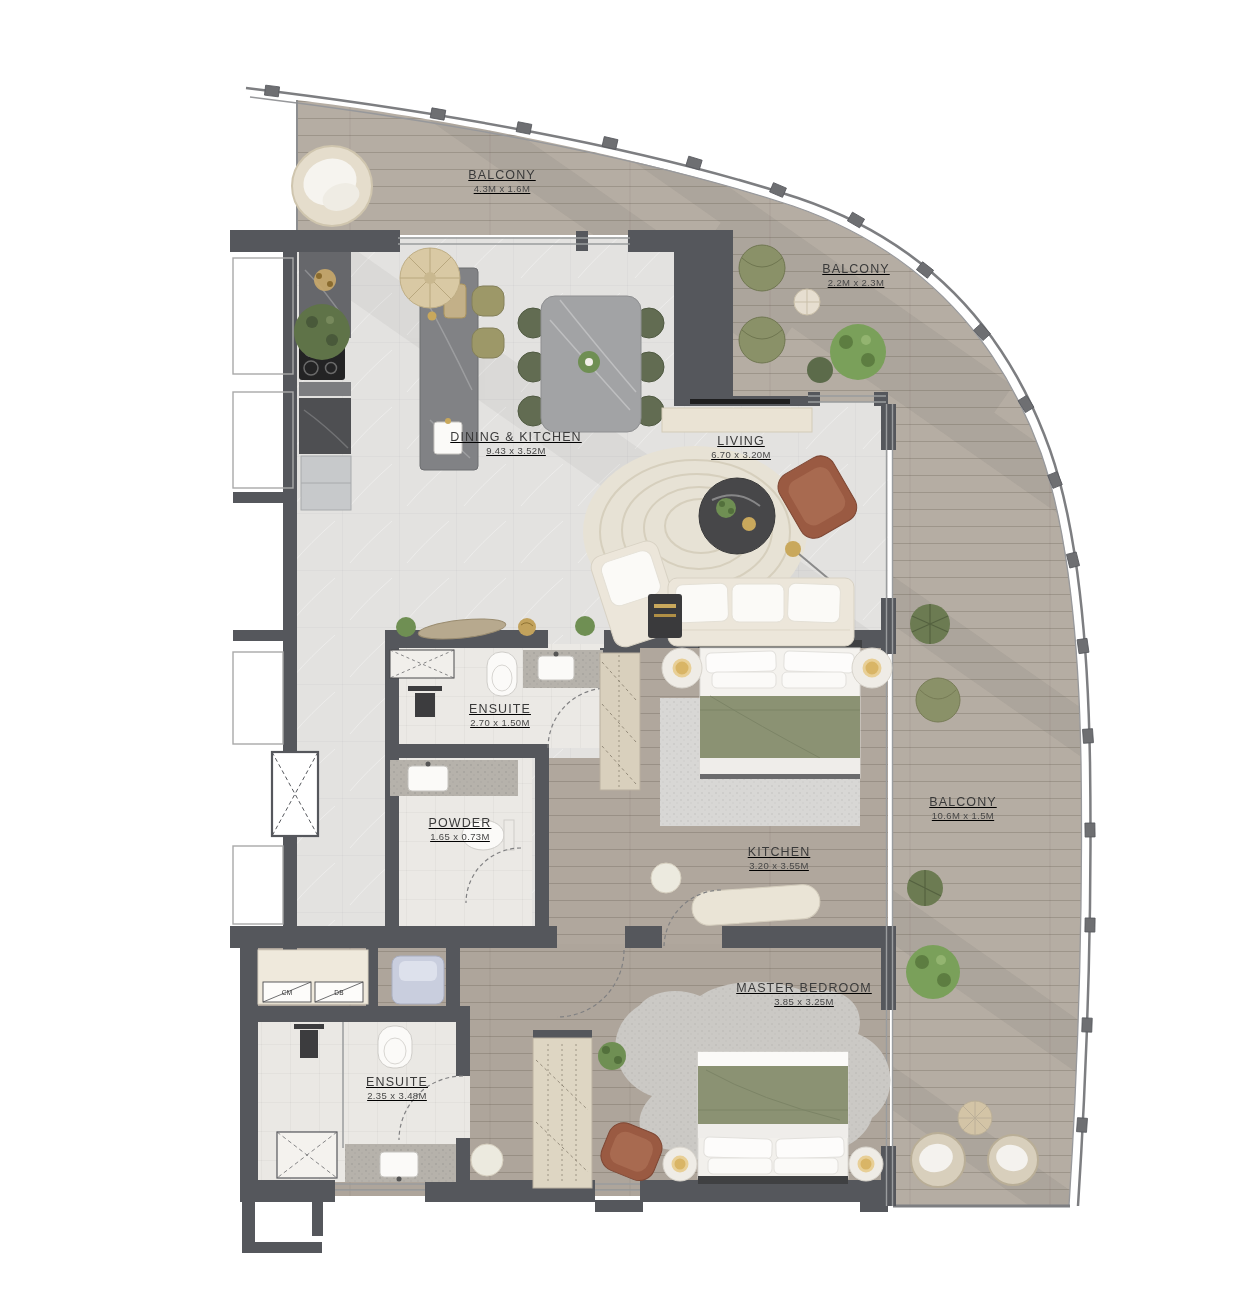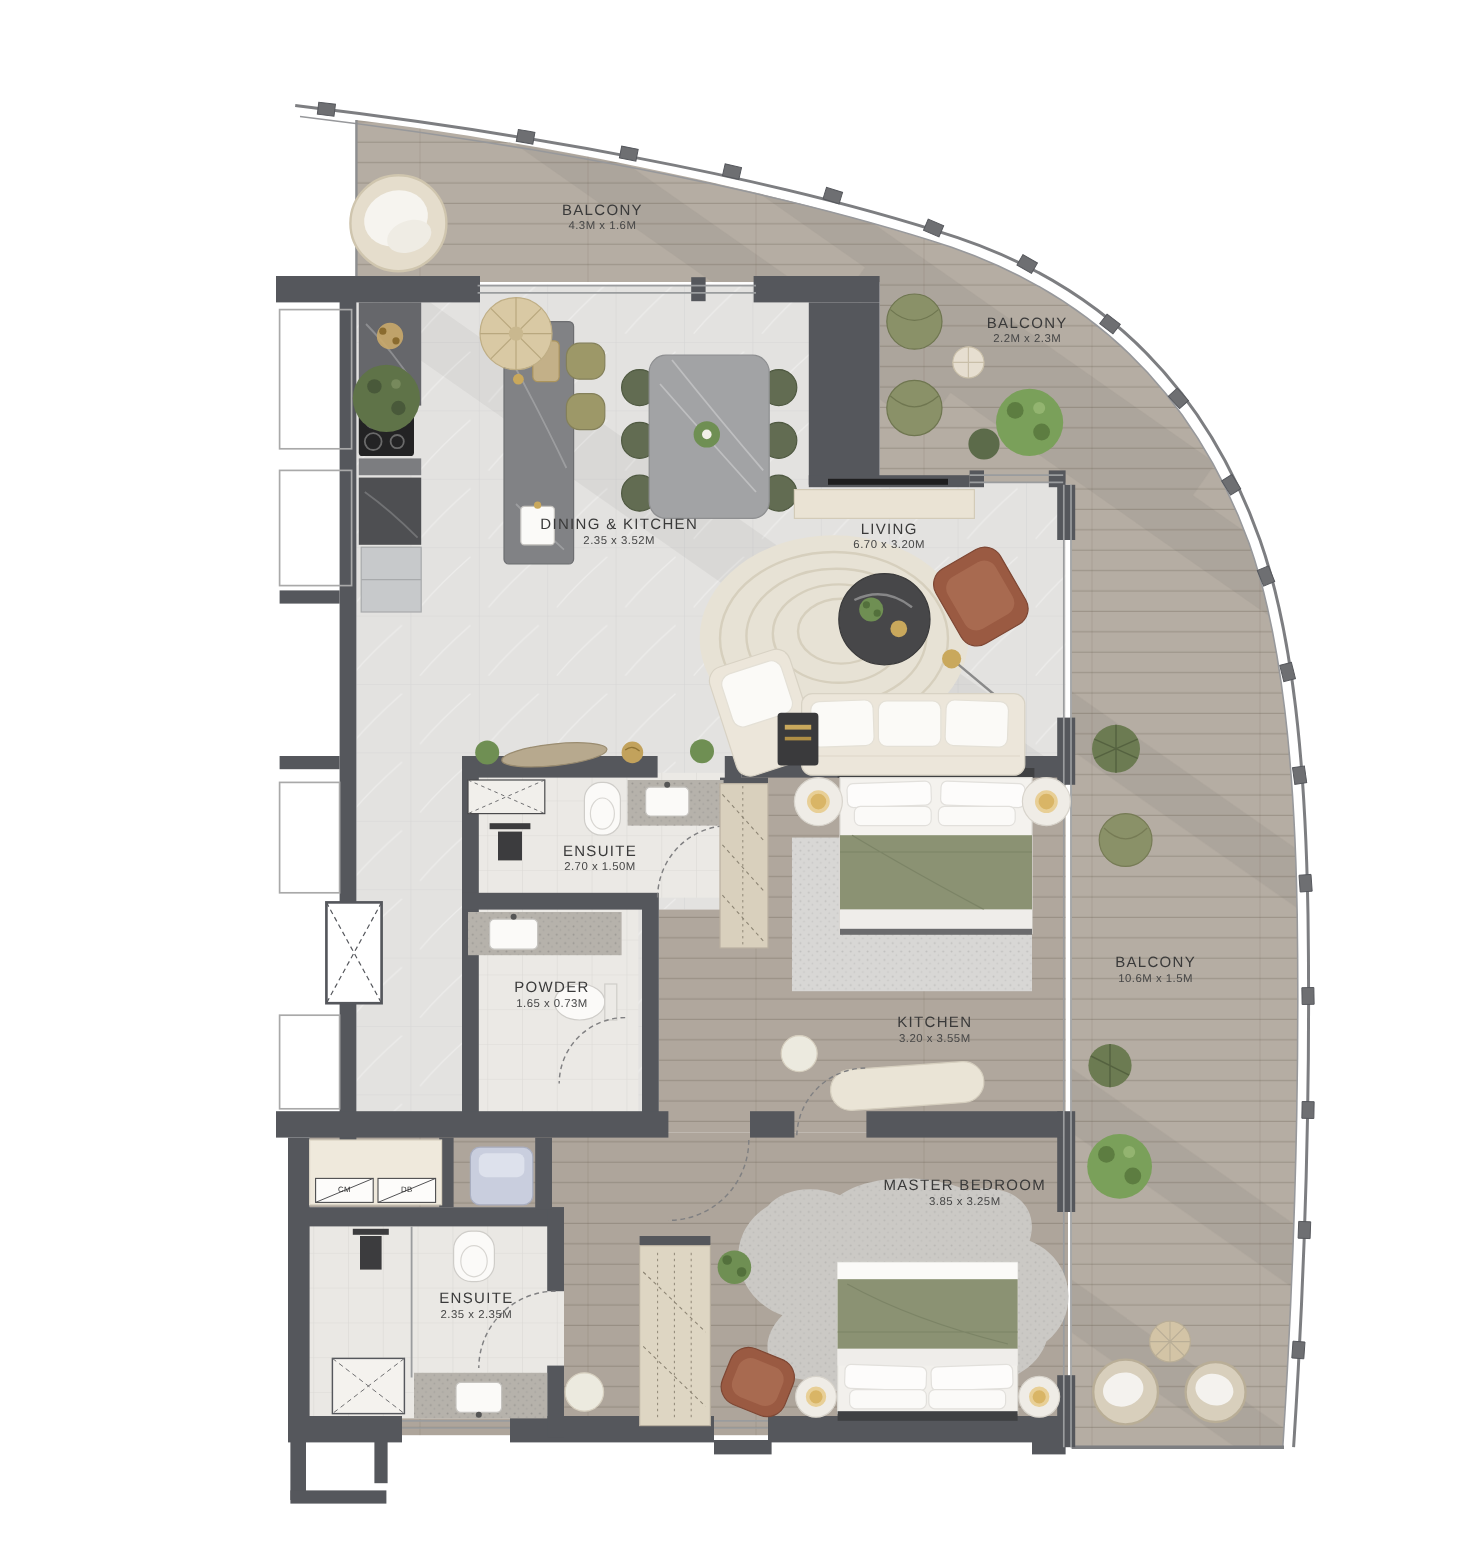--- a/index.html
+++ b/index.html
@@ -1,20 +1,20 @@
 <!DOCTYPE html>
 <html><head>
 <meta charset="utf-8">
 <style>
   html,body{margin:0;padding:0;background:#ffffff;}
   #plan-root{position:relative;width:1234px;height:1307px;background:#ffffff;overflow:hidden;
              font-family:"Liberation Sans", sans-serif;}
   #plan-svg{position:absolute;left:0;top:0;width:1234px;height:1307px;}
   .room-label{position:absolute;transform:translateX(-50%);text-align:center;
-              display:flex;flex-direction:column;gap:1px;pointer-events:none;white-space:nowrap;}
+              display:flex;flex-direction:column;gap:1px;pointer-events:none;white-space:nowrap;text-decoration:underline;}
   .rl-name{font-size:12.5px;letter-spacing:1.1px;color:#3a3a3a;}
   .rl-dims{font-size:9.5px;letter-spacing:.4px;color:#474747;}
   .mini-label{position:absolute;transform:translate(-50%,-50%);font-size:6.5px;color:#2e2e2e;
               letter-spacing:.3px;pointer-events:none;}
 </style>
 </head>
 <body>
 
 <div id="plan-root">
 <svg id="plan-svg" viewBox="0 0 1234 1307">
@@ -494,21 +494,21 @@
   <div class="room-label" style="left:502px;top:168px">
     <span class="rl-name">BALCONY</span>
     <span class="rl-dims">4.3M x 1.6M</span>
   </div>
   <div class="room-label" style="left:856px;top:262px">
     <span class="rl-name">BALCONY</span>
     <span class="rl-dims">2.2M x 2.3M</span>
   </div>
   <div class="room-label" style="left:516px;top:430px">
     <span class="rl-name">DINING &amp; KITCHEN</span>
-    <span class="rl-dims">2.35 x 3.52M</span>
+    <span class="rl-dims">9.43 x 3.52M</span>
   </div>
   <div class="room-label" style="left:741px;top:434px">
     <span class="rl-name">LIVING</span>
     <span class="rl-dims">6.70 x 3.20M</span>
   </div>
   <div class="room-label" style="left:500px;top:702px">
     <span class="rl-name">ENSUITE</span>
     <span class="rl-dims">2.70 x 1.50M</span>
   </div>
   <div class="room-label" style="left:460px;top:816px">
@@ -522,18 +522,18 @@
   <div class="room-label" style="left:963px;top:795px">
     <span class="rl-name">BALCONY</span>
     <span class="rl-dims">10.6M x 1.5M</span>
   </div>
   <div class="room-label" style="left:804px;top:981px">
     <span class="rl-name">MASTER BEDROOM</span>
     <span class="rl-dims">3.85 x 3.25M</span>
   </div>
   <div class="room-label" style="left:397px;top:1075px">
     <span class="rl-name">ENSUITE</span>
-    <span class="rl-dims">2.35 x 2.35M</span>
+    <span class="rl-dims">2.35 x 3.48M</span>
   </div>
   <span class="mini-label" style="left:287px;top:992px">CM</span>
   <span class="mini-label" style="left:339px;top:992px">DB</span>
 </div>
 </div>
 
 </body></html>

